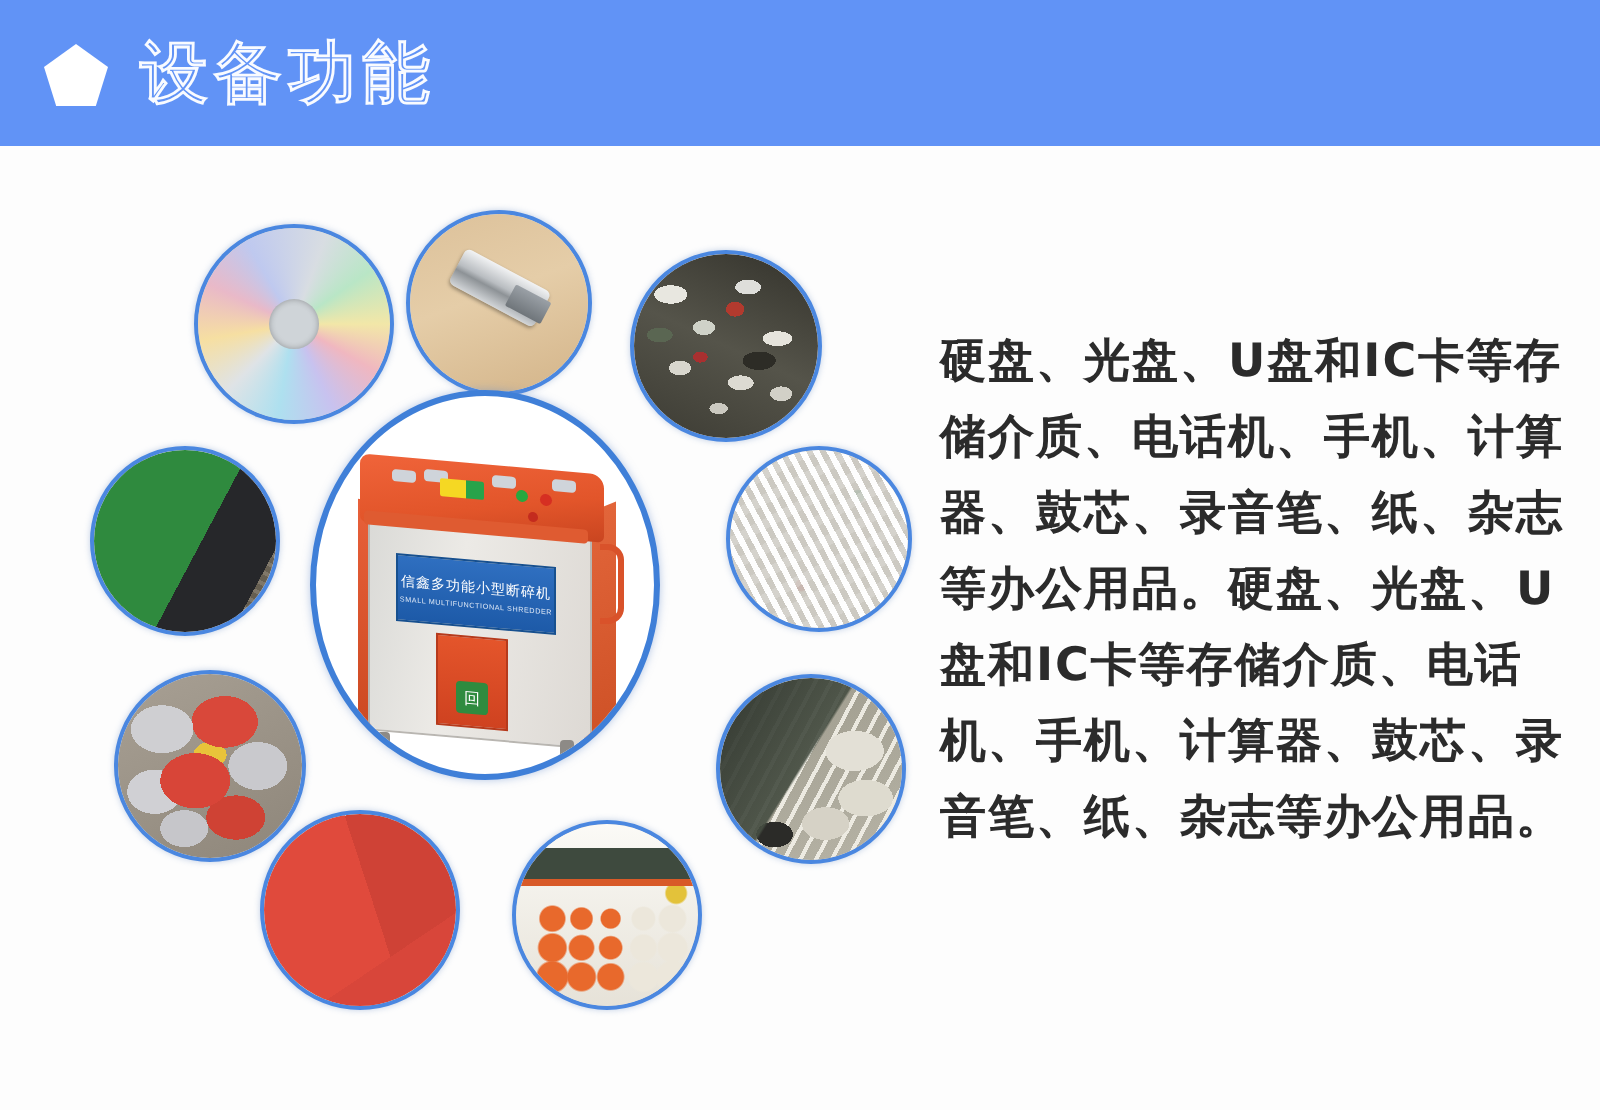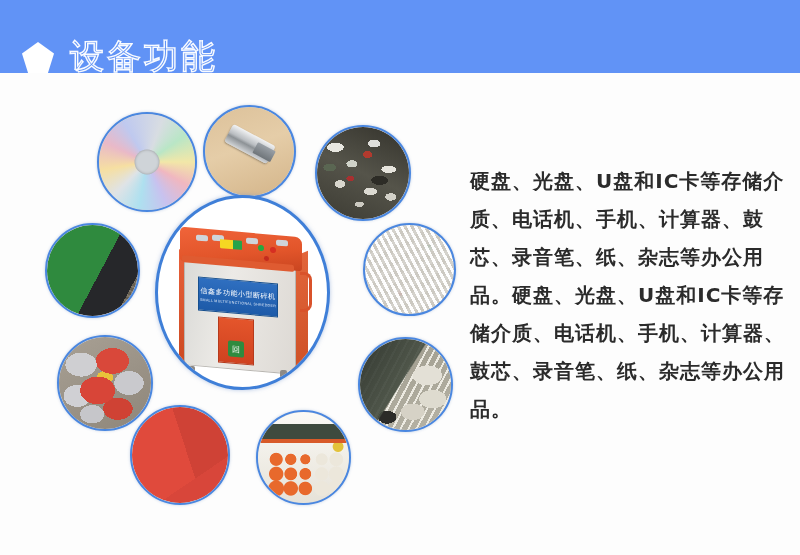--- a/index.html
+++ b/index.html
@@ -8,21 +8,21 @@
     background:#fcfcfc;
     font-family:"Liberation Sans","DejaVu Sans",sans-serif;
     overflow:hidden;position:relative;
   }
   .page{position:relative;width:800px;height:555px;background:#fdfdfd;overflow:hidden;}
 
   
   .header{
     position:absolute;left:0;top:0;width:800px;height:73px;
     background:#6193f6;
-    display:flex;align-items:flex-end;
+    display:flex;align-items:center;
   }
   .pentagon{
     width:32px;height:31px;margin-left:22px;margin-top:2px;
     background:#ffffff;
     clip-path:polygon(50% 0%,100% 37%,81% 100%,19% 100%,0% 37%);
     flex:0 0 auto;
   }
   .header-title{
     margin-left:16px;margin-top:0px;
     font-size:34px;line-height:34px;
@@ -32,21 +32,21 @@
     -webkit-text-stroke:1.4px rgba(255,255,255,0.96);
     letter-spacing:3px;
     white-space:nowrap;
     user-select:none;
   }
 
   
   .desc{
     position:absolute;left:470px;top:162px;width:320px;
     font-family:"DejaVu Sans","Liberation Sans",sans-serif;
-    font-size:20px;line-height:38px;
+    font-size:23px;line-height:38px;
     font-weight:700;
     color:#2b2b2b;
     letter-spacing:1px;
     text-align:left;
     word-break:break-all;
   }
 
   
   .cluster{position:absolute;left:0px;top:80px;width:470px;height:440px;}
   .bub{

